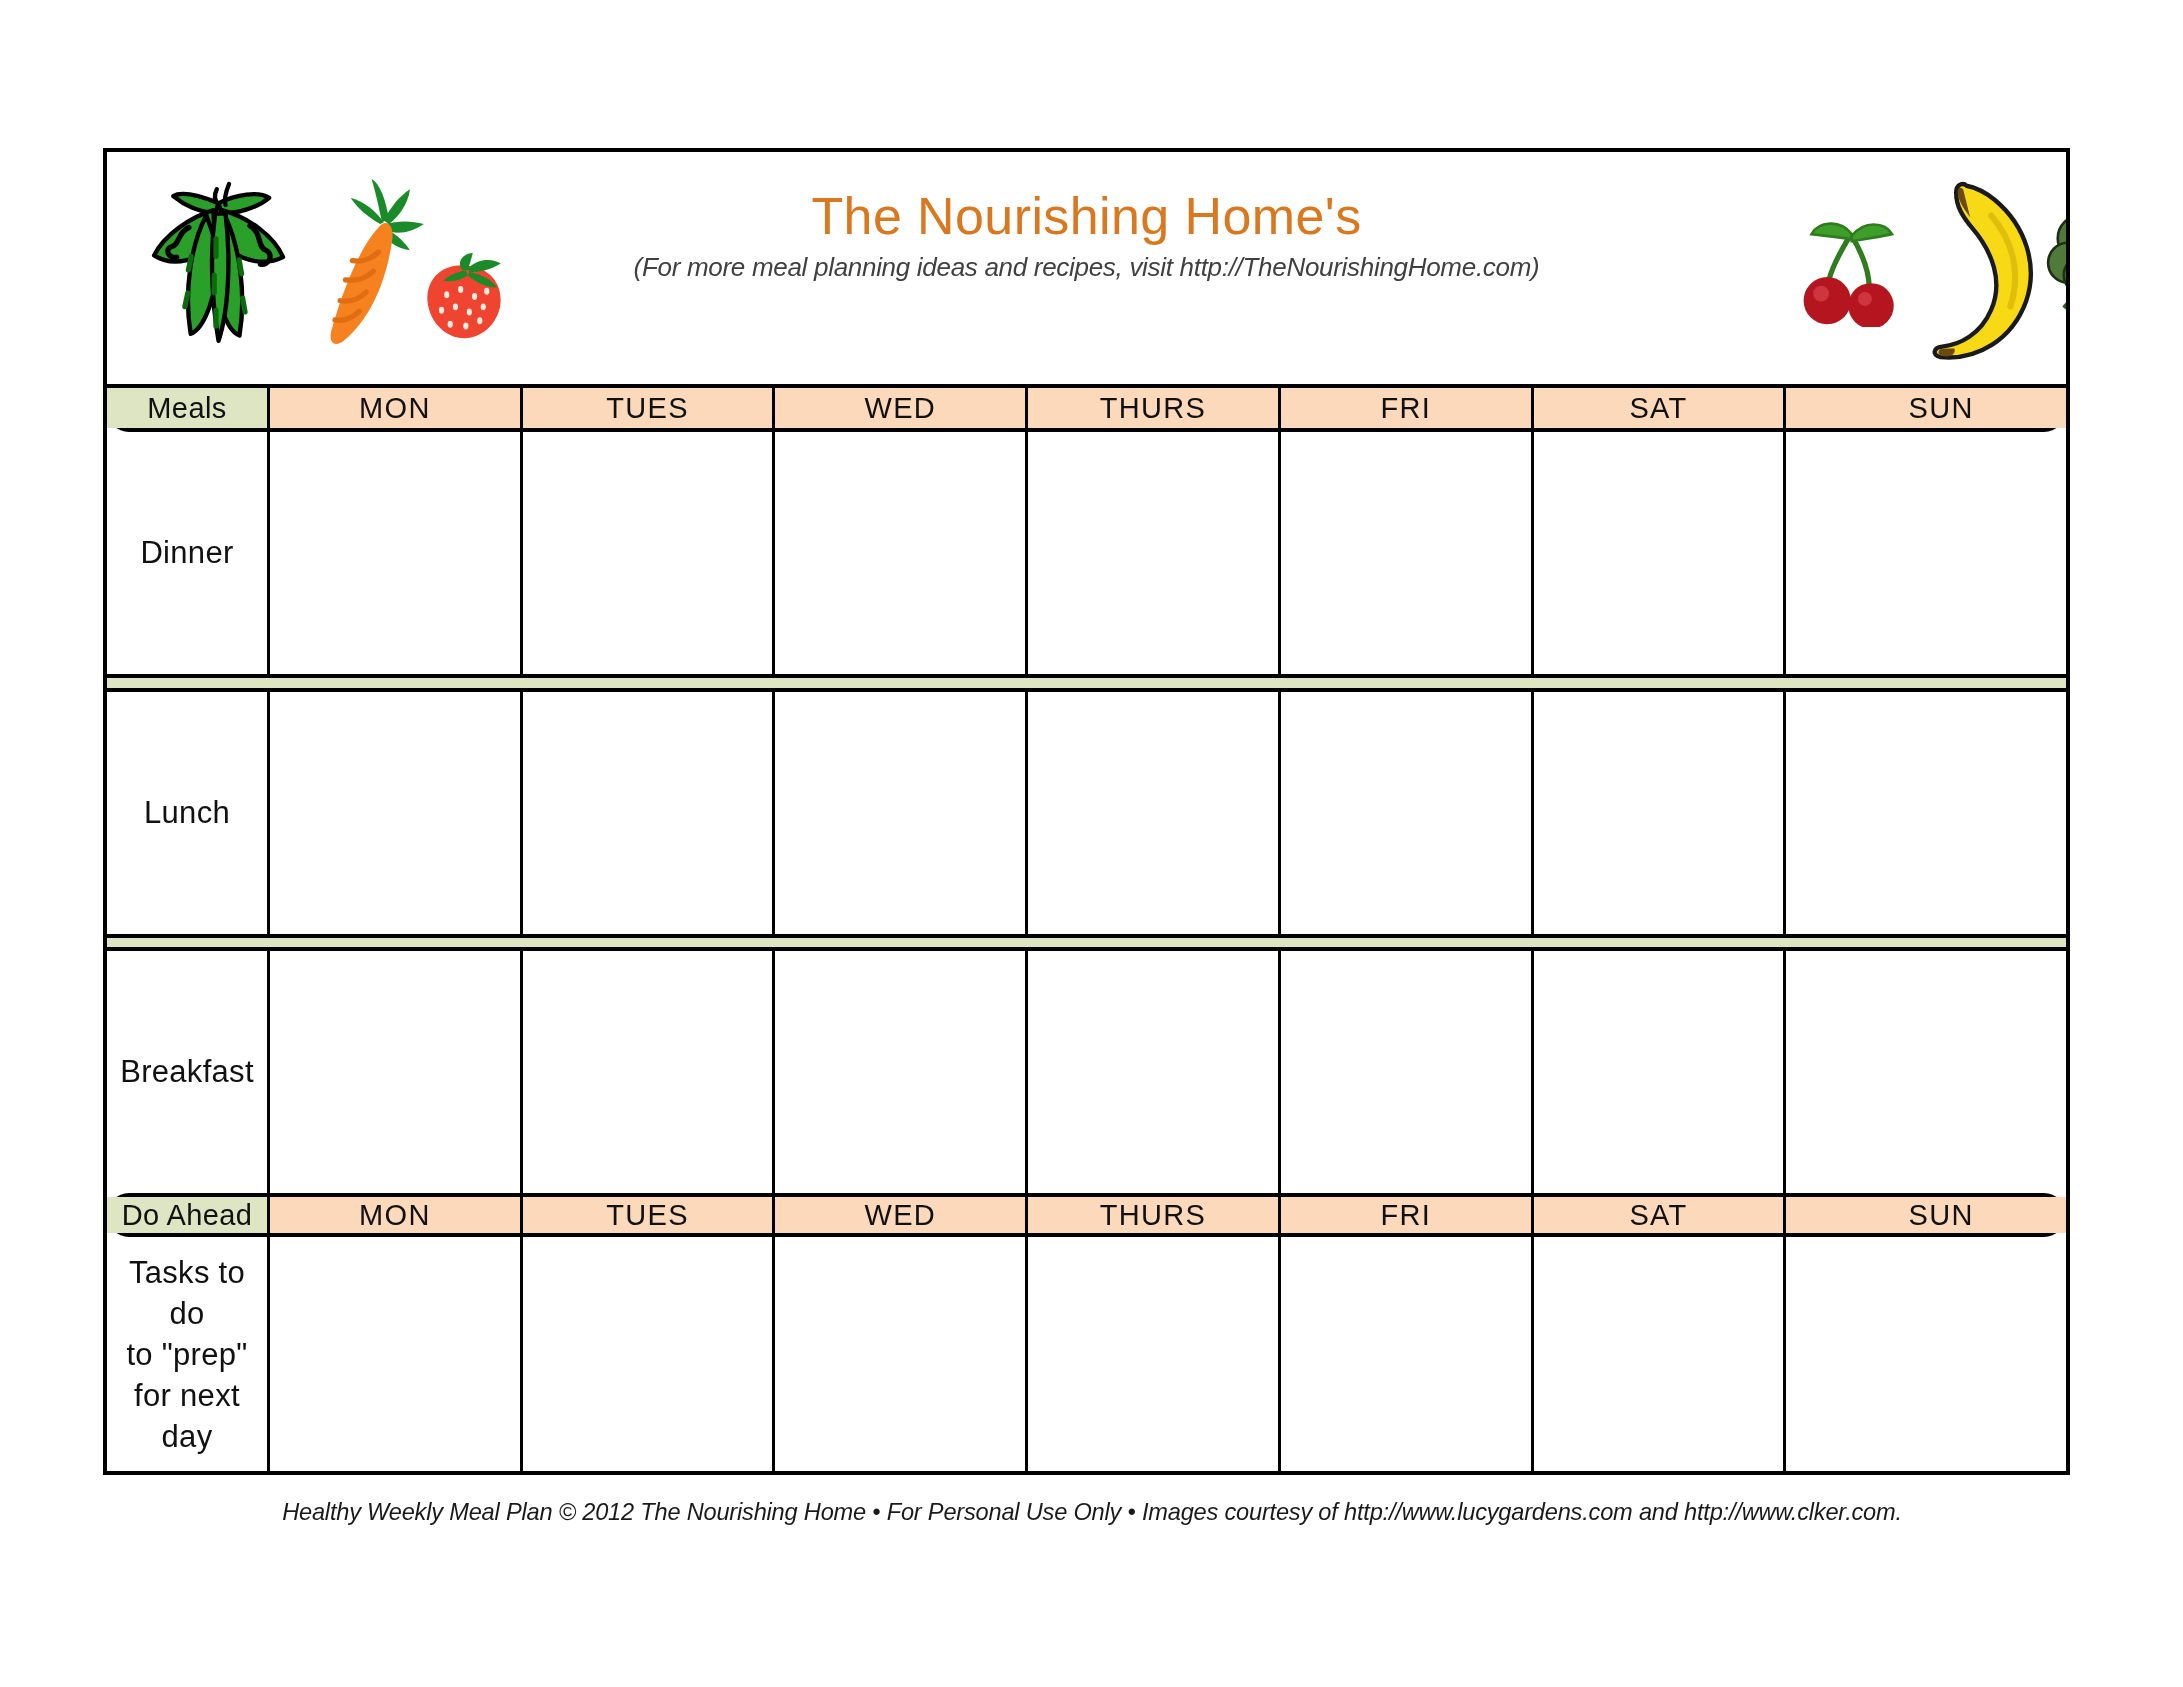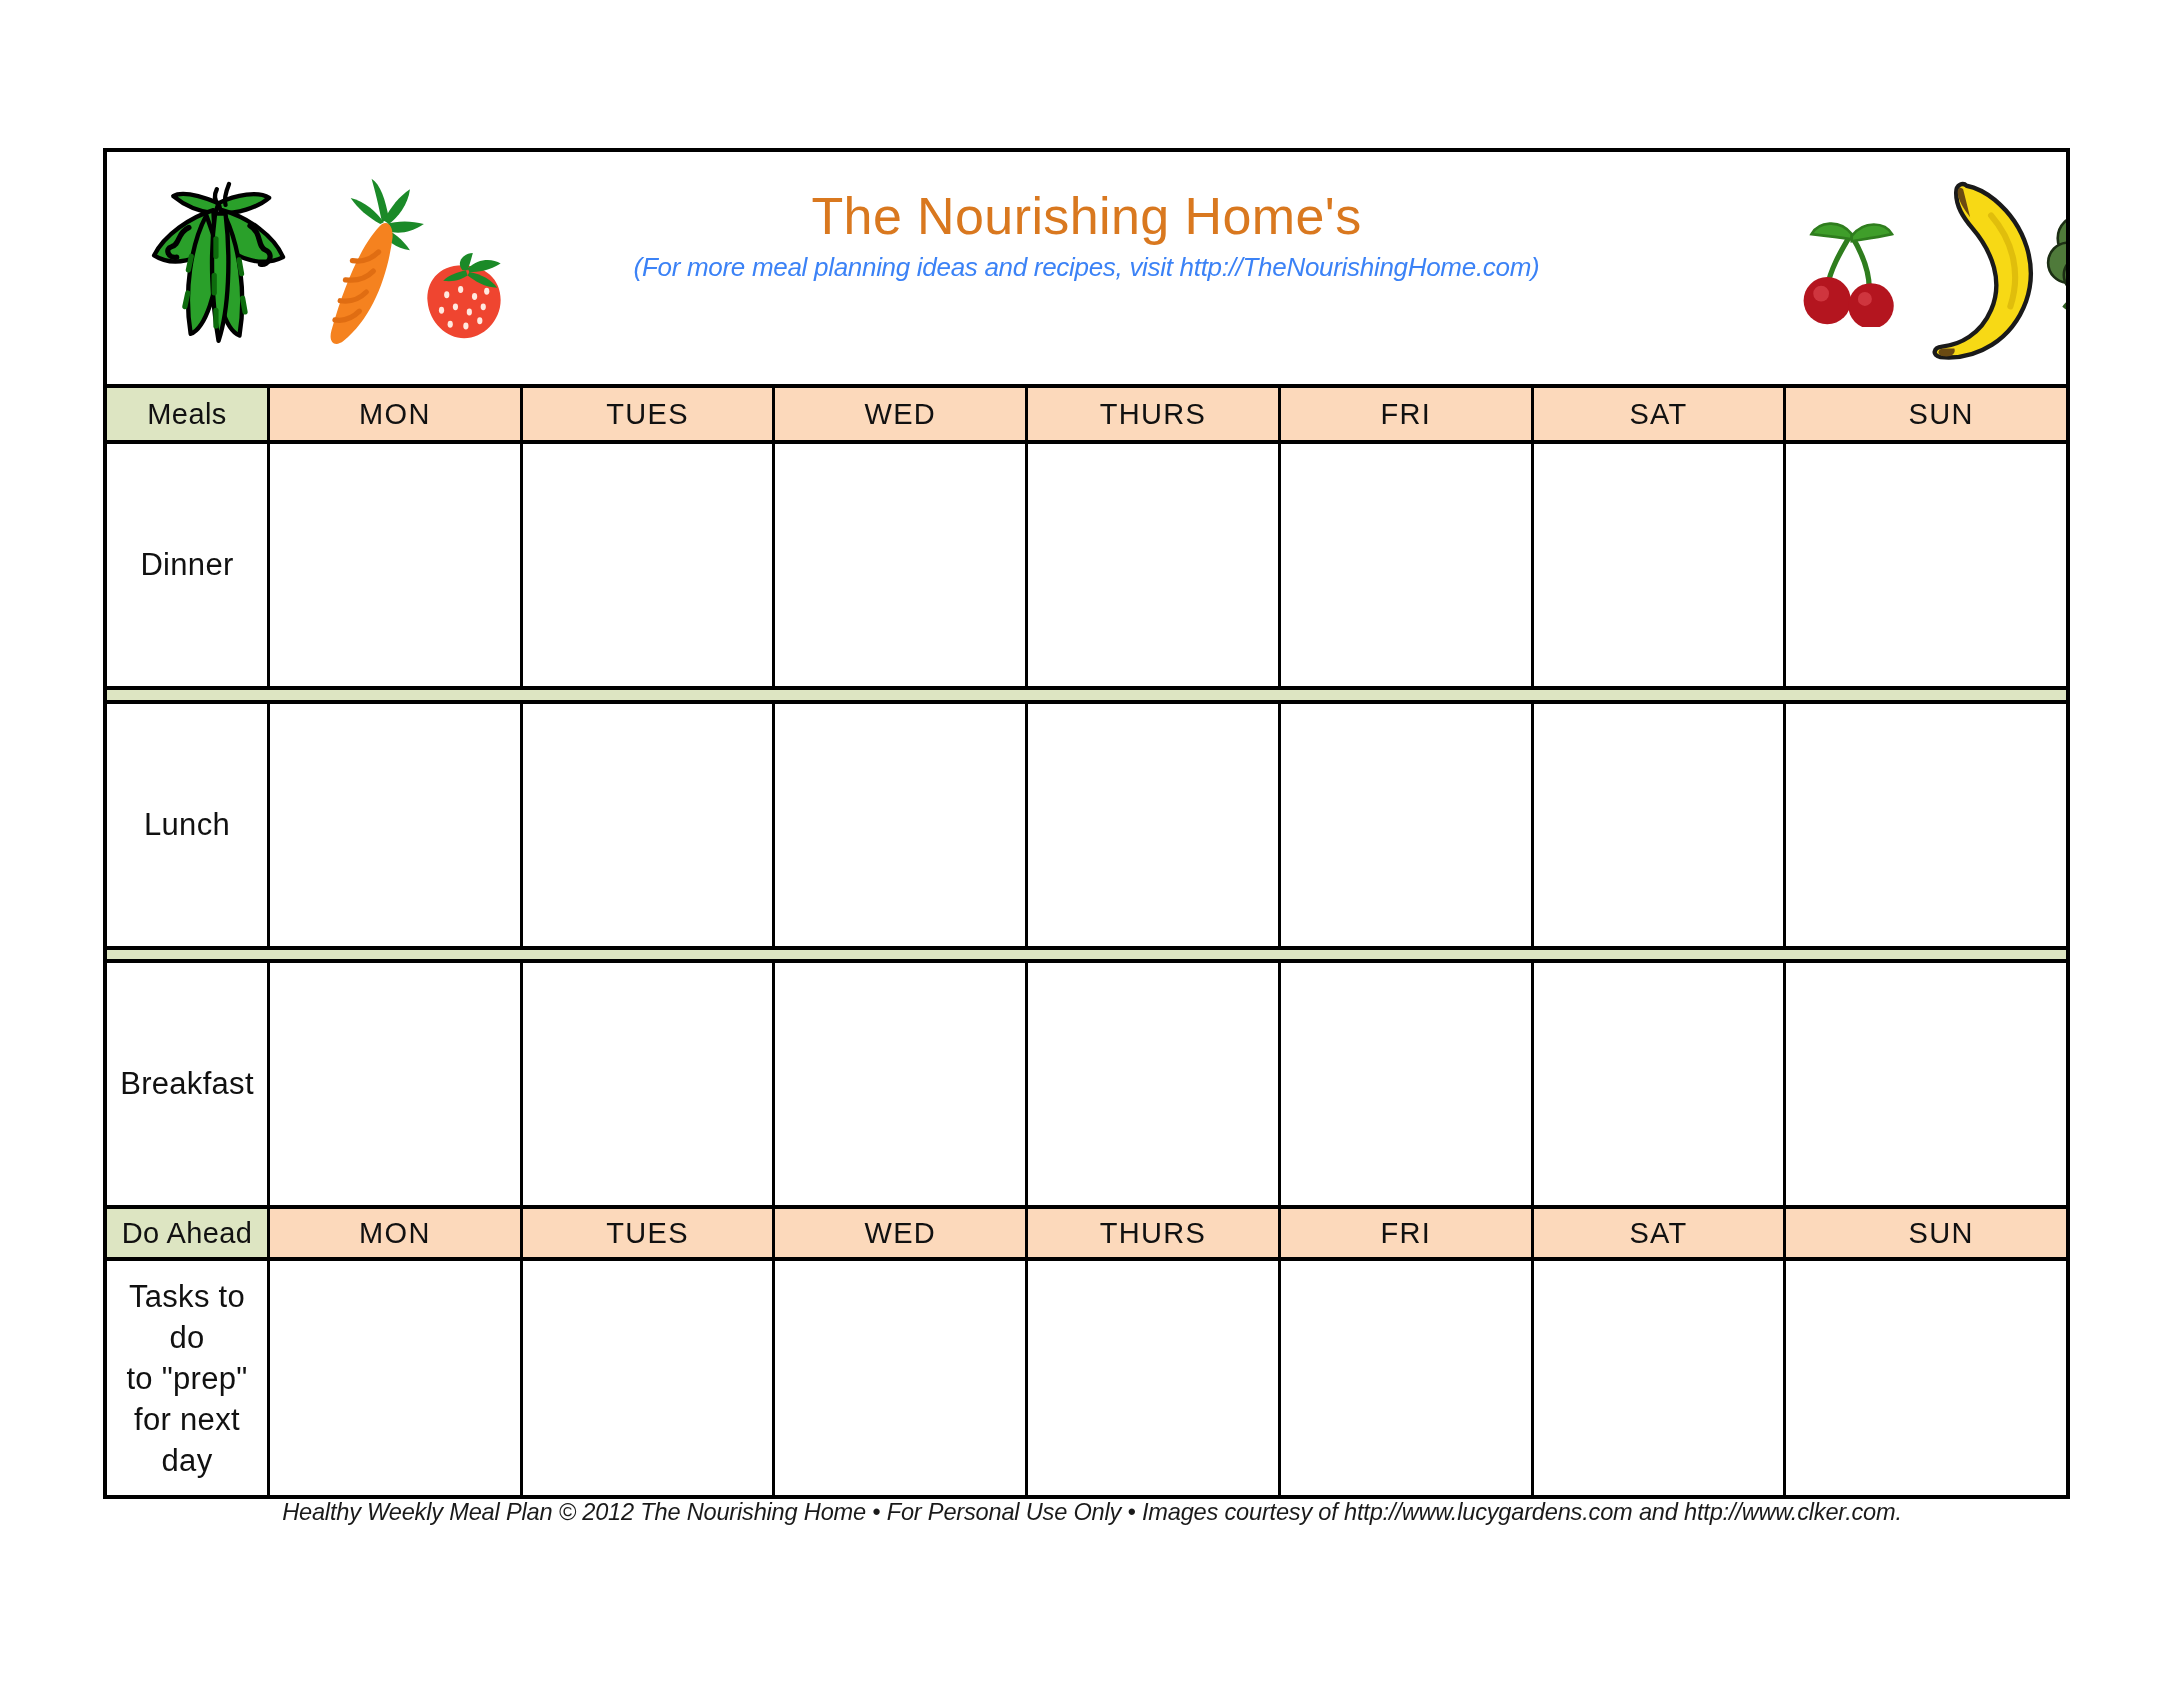--- a/index.html
+++ b/index.html
@@ -55,21 +55,21 @@
     font-size: 52px;
     line-height: 58px;
     letter-spacing: 0.4px;
     font-weight: 400;
     white-space: nowrap;
   }
   .subtitle {
     margin-top: 7px;
     font-style: italic;
     font-size: 26px;
-    color: #3b82f6;
+    color: #404040;
     letter-spacing: -0.3px;
     white-space: nowrap;
   }
 
   
   .art { position: absolute; }
   .art svg { display: block; }
   .art-peas     { left: 31px;   top: 17.5px; }
   .art-carrot   { left: 214px;  top: 17.5px; }
   .art-straw    { left: 310px;  top: 94px; }
@@ -93,22 +93,23 @@
     overflow: hidden;
   }
   .cell:last-child { border-right: none; padding-left: 30px; }
 
   
   .col-label { width: 163px; flex: 0 0 163px; }
   .col-day   { flex: 1 1 0; }
 
   
   .row-days {
-    height: 56px;
+    height: 44px;
     border-bottom: 4.4px solid #000000;
+    border-radius: 24px;
   }
   .row-days .cell {
     font-size: 29px;
     color: #111111;
     letter-spacing: 1.3px;
   }
   .hdr-label {
     background: #dde5c2;
     letter-spacing: 0.4px !important;
   }

